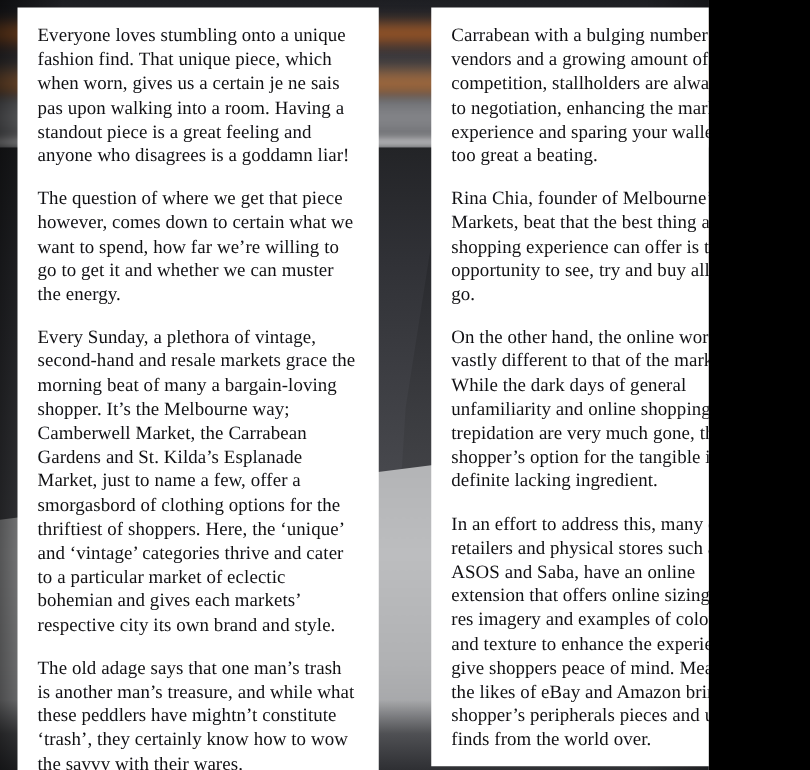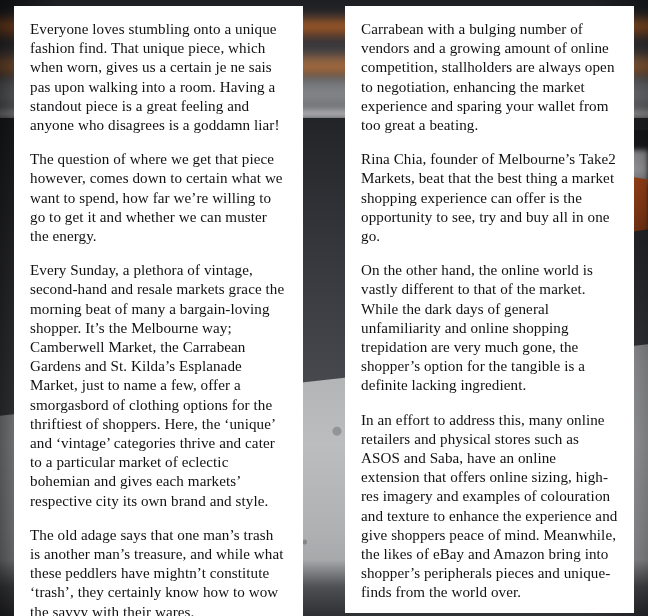--- a/index.html
+++ b/index.html
@@ -7,21 +7,21 @@
     margin: 0;
     padding: 0;
     background: #000;
   }
   body {
     font-family: "Liberation Serif", "DejaVu Serif", serif;
   }
 
   #page {
     position: relative;
-    width: 648px;
+    width: 567px;
     height: 616px;
     overflow: hidden;
     background: #2b2b2d;
   }
 
   
   .bg-photo {
     position: absolute;
     inset: 0;
     overflow: hidden;

